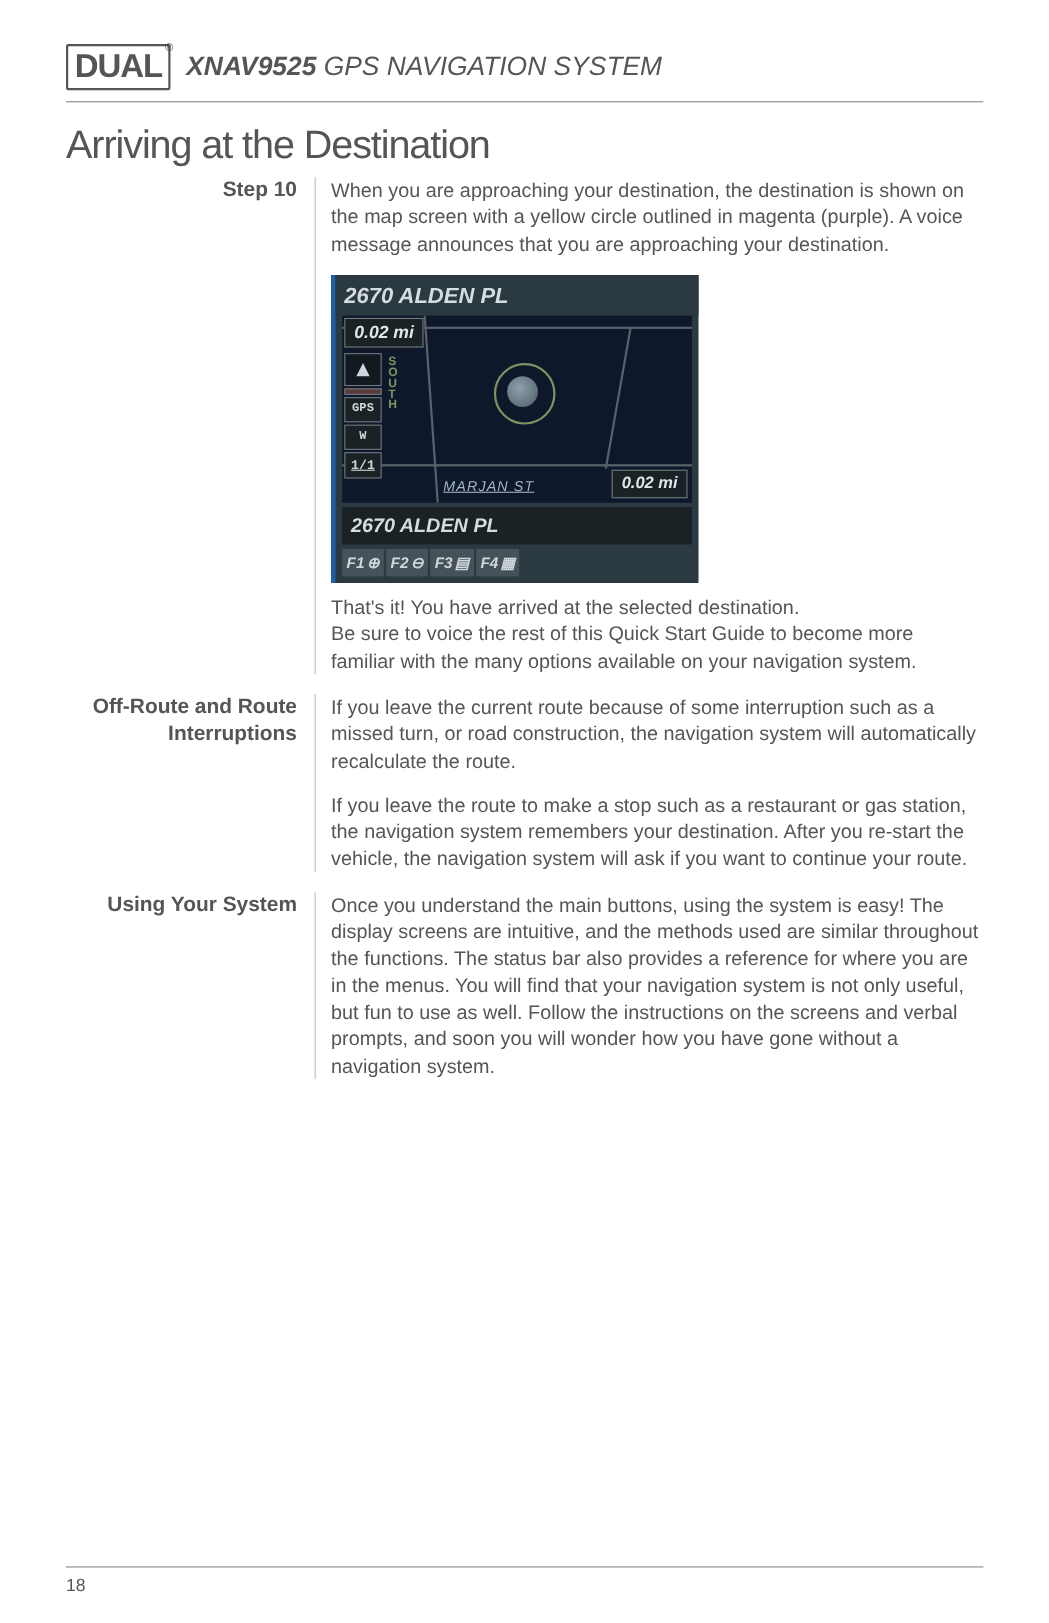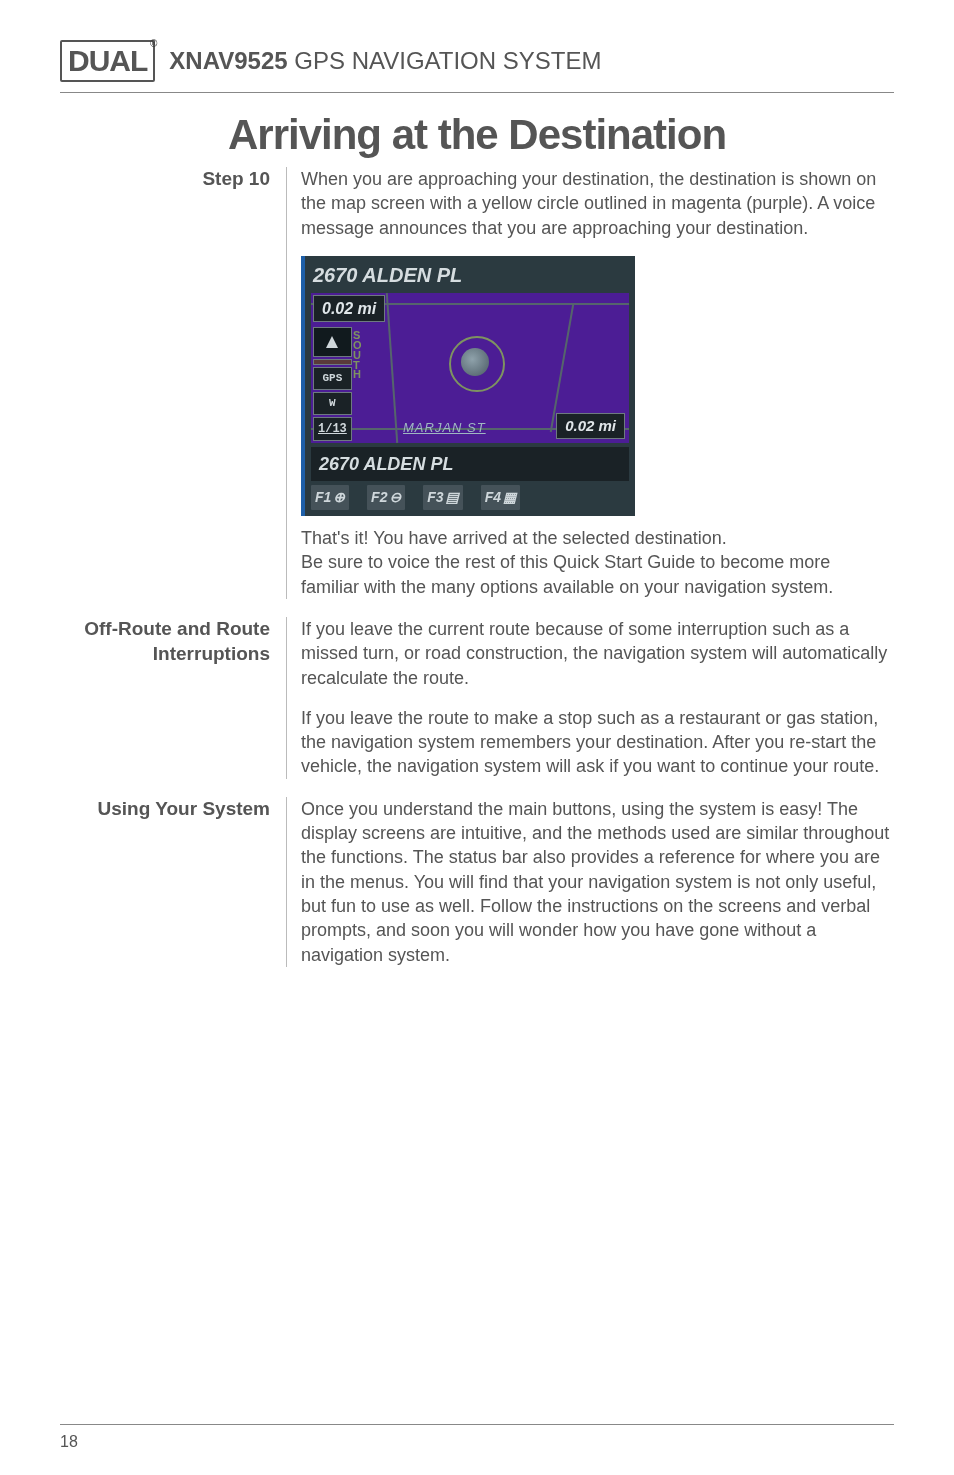--- a/index.html
+++ b/index.html
@@ -46,37 +46,37 @@
     position: absolute;
     top: -4px;
     right: -4px;
   }
   .header-title {
     font-family: "Arial Narrow", Arial, sans-serif;
     font-size: 24px;
     font-weight: bold;
     letter-spacing: 0px;
     color: #555;
+    font-style: italic;
   }
   .header-title .light {
     font-weight: normal;
   }
   .rule {
     height: 1px;
     background: #888;
     margin: 8px 0 18px 0;
   }
   .main-heading {
     font-family: "Arial Narrow", Arial, sans-serif;
-    font-size: 42px;
-    font-weight: bold;
+    font-size: 36px;
+    font-weight: normal;
     color: #555;
     margin: 0 0 8px 0;
     letter-spacing: -1px;
-    text-align: center;
   }
   .content-row {
     display: flex;
     gap: 16px;
     margin-bottom: 18px;
   }
   .label-col {
     width: 210px;
     flex-shrink: 0;
     text-align: right;
@@ -112,22 +112,22 @@
   .ss-title {
     background: #2b3a40;
     font-size: 20px;
     font-weight: bold;
     font-style: italic;
     padding: 6px 8px 4px 8px;
     color: #d6dde0;
   }
   .ss-map-area {
     position: relative;
-    height: 150px;
-    background: #4c1d95;
+    height: 170px;
+    background: #0f172a;
     margin: 0 6px;
   }
   .ss-dist-badge {
     position: absolute;
     top: 2px;
     left: 2px;
     background: #1a2226;
     border: 1px solid #6e7a80;
     padding: 2px 8px;
     font-size: 16px;
@@ -210,21 +210,21 @@
     background: #1a2226;
     margin: 4px 6px 0 6px;
     padding: 5px 8px;
     font-size: 18px;
     font-weight: bold;
     font-style: italic;
     color: #d6dde0;
   }
   .ss-f-row {
     display: flex;
-    gap: 18px;
+    gap: 2px;
     padding: 4px 6px 6px 6px;
     font-size: 14px;
     font-weight: bold;
     font-style: italic;
     color: #cfd7db;
     align-items: center;
   }
   .ss-f-btn {
     background: #455259;
     padding: 3px 4px;
@@ -300,21 +300,21 @@
 
           <div class="ss-dist-badge">0.02 mi</div>
 
           <div class="ss-side-stack">
             <div class="ss-pill dark-arrow">
                 <div class="arrow-up"></div>
               </div>
             <div class="ss-pill" style="height:6px;padding:0;background:#5a3a3a;"></div>
             <div class="ss-pill">GPS</div>
             <div class="ss-pill">W</div>
-            <div class="ss-pill count">1/13</div>
+            <div class="ss-pill count">1/1</div>
           </div>
 
           <div class="vletters" style="white-space:pre;">S
 O
 U
 T
 H</div>
 
           <div class="ss-dest-ring"></div>
           <div class="ss-dest-dot"></div>

